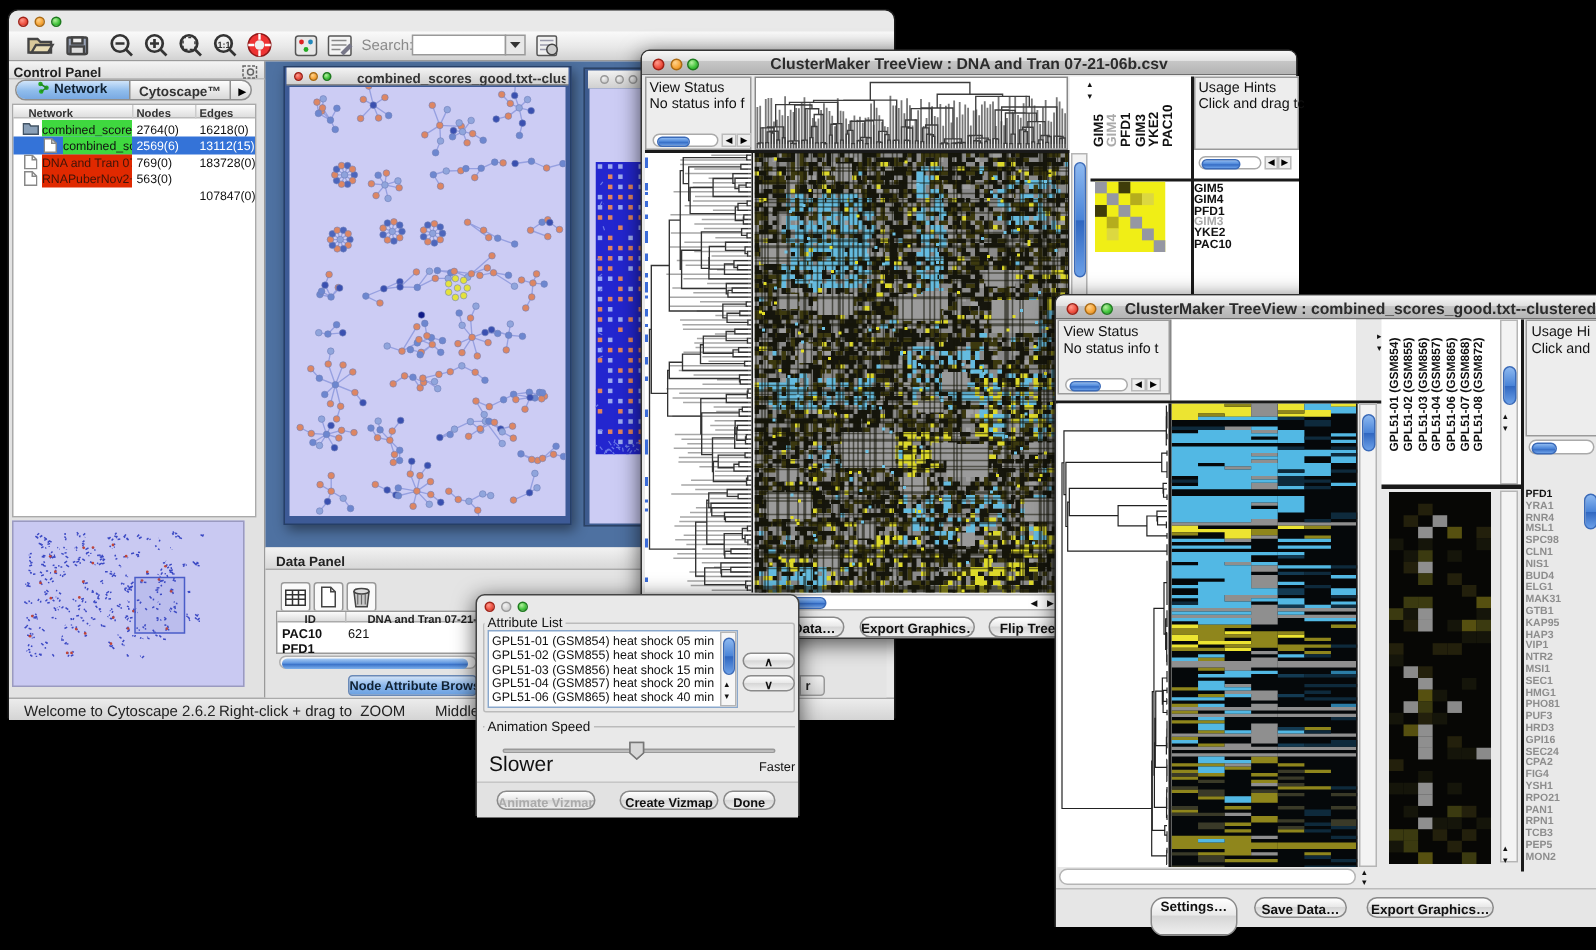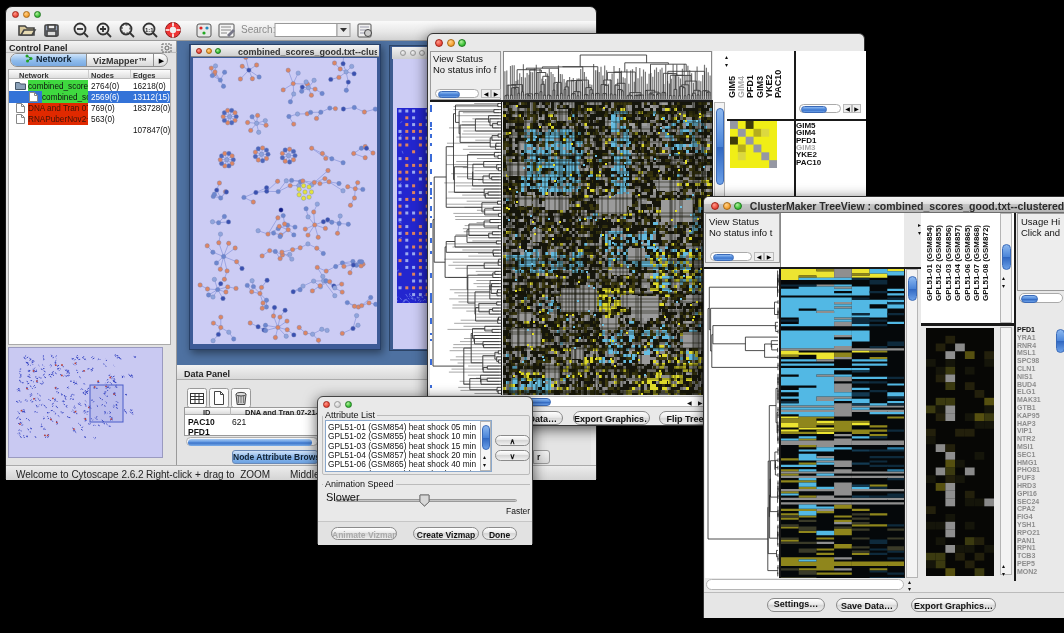--- a/index.html
+++ b/index.html
@@ -81,21 +81,21 @@
 <rect x="1" y="1" width="9" height="8" fill="none" stroke="#666" stroke-dasharray="2 1"></rect>
       <circle cx="6" cy="5" r="2" fill="none" stroke="#666"></circle>
     </svg>
     <div class="abs" style="left:4px;top:46px;width:158px;height:14px;background:linear-gradient(#fdfdfd,#d9d9d9);border:1px solid #8e8e8e;border-radius:7px;overflow:hidden">
       <div class="abs" style="left:0;top:0;width:76px;height:100%;background:linear-gradient(#cfe4fa,#8fbcec 55%,#79a9e2);border-right:1px solid #8e8e8e;text-align:center;font-size:9px;font-weight:bold;color:#123"><svg width="8" height="9" style="vertical-align:-1px">
           <circle cx="2" cy="2" r="1.5" fill="#2a2"></circle>
           <circle cx="6" cy="4.5" r="1.5" fill="#2a2"></circle>
           <circle cx="2.5" cy="7" r="1.5" fill="#2a2"></circle>
           <path d="M2 2L6 4.5L2.5 7" stroke="#282" fill="none"></path>
         </svg> Network</div>
-      <div class="abs" style="left:76px;top:0;width:66px;height:100%;text-align:center;font-size:9px;font-weight:bold;color:#333;padding-top:2px">VizMapper™</div>
+      <div class="abs" style="left:76px;top:0;width:66px;height:100%;text-align:center;font-size:9px;font-weight:bold;color:#333;padding-top:2px">Cytoscape™</div>
       <div class="abs" style="left:142px;top:0;width:16px;height:100%;border-left:1px solid #8e8e8e;text-align:center;font-size:7px;padding-top:3px">▶</div>
     </div>
     <div class="abs" style="left:2px;top:62px;width:163px;height:276px;background:#fff;border:1px solid #aaa">
       <div class="abs" style="left:0;top:0;width:100%;height:9px;background:linear-gradient(#fcfcfc,#dedede);border-bottom:1px solid #bbb;font-size:7.5px;font-weight:bold;color:#333">
         <span class="abs" style="left:10px;top:0.5px">Network</span>
         <span class="abs" style="left:82px;top:0.5px">Nodes</span>
         <span class="abs" style="left:124px;top:0.5px">Edges</span>
         <div class="abs" style="left:79px;top:0;width:1px;height:9px;background:#ccc"></div>
         <div class="abs" style="left:121px;top:0;width:1px;height:9px;background:#ccc"></div>
       </div>
@@ -648,20 +648,23 @@
         <div class="abs" style="left:47px;top:27px;font-size:8.5px;color:#111">790</div>
       </div>
       <div class="abs" style="left:9px;top:72px;width:132px;height:9px;background:#f6f6f6;border:1px solid #b0b0b0;border-radius:5px">
         <div class="abs" style="left:1px;top:0.5px;width:124px;height:7px;border-radius:4px;background:linear-gradient(#a8ccf4,#5e95e0 45%,#3a72c8 55%,#7db0ec)"></div>
       </div>
       <div class="abs" style="left:55px;top:85px;width:86px;height:14px;background:linear-gradient(#cfe2f8,#8cb8ec 50%,#6ca2e2);border:1px solid #6a8ab8;border-radius:3px;font-size:8.5px;font-weight:bold;color:#123;text-align:center;padding-top:1px;white-space:nowrap;overflow:hidden">Node Attribute Browser</div>
       <div class="abs" style="left:356px;top:85px;width:17px;height:14px;background:linear-gradient(#f2f2f2,#d8d8d8);border:1px solid #999;border-radius:0 3px 3px 0;font-size:8.5px;font-weight:bold;color:#222;padding:1px 0 0 3px">r</div>
     </div>
   </div>
 <div class="win" style="left:427px;top:33px;width:438px;height:393px;border-radius:6px 6px 0 0;border-color:#333">
+    <div class="tbar" style="height:16px;border-radius:5px 5px 0 0">
+      <div class="tt" style="top:2.5px;font-size:10.5px">ClusterMaker TreeView : DNA and Tran 07-21-06b.csv</div>
+    </div>
     <div class="lt r" style="left:7px;top:4.5px;width:8px;height:8px"></div>
     <div class="lt o" style="left:18.6px;top:4.5px;width:8px;height:8px"></div>
     <div class="lt g" style="left:30.2px;top:4.5px;width:8px;height:8px"></div>
     <div class="box" style="left:2px;top:17px;width:71px;height:49px">
       <div class="abs" style="left:2px;top:1px;font-size:9.5px;color:#111">View Status</div>
       <div class="abs" style="left:2px;top:12px;font-size:9.5px;color:#111;white-space:nowrap">No status info f</div>
       <div class="sldr" style="left:4px;top:37px;width:44px;height:9px">
         <div class="sth" style="left:2px;top:0.5px;width:22px;height:7.5px"></div>
       </div>
       <div class="abs" style="left:50px;top:37px;width:10px;height:9px;border:1px solid #bbb;background:#eee;font-size:6px;text-align:center;line-height:8px">◀</div>
@@ -748,20 +751,24 @@
         <rect x="31.32" y="7.83" width="7.9" height="7.9" fill="#dcd840"></rect>
         <rect x="7.83" y="31.32" width="7.9" height="7.9" fill="#dcd840"></rect>
       </svg></div>
     <div class="abs" style="left:368px;top:87px;font-size:8px;font-weight:bold;color:#111">GIM5</div>
     <div class="abs" style="left:368px;top:94.3px;font-size:8px;font-weight:bold;color:#111">GIM4</div>
     <div class="abs" style="left:368px;top:101.6px;font-size:8px;font-weight:bold;color:#111">PFD1</div>
     <div class="abs" style="left:368px;top:108.9px;font-size:8px;font-weight:bold;color:#aaa">GIM3</div>
     <div class="abs" style="left:368px;top:116.2px;font-size:8px;font-weight:bold;color:#111">YKE2</div>
     <div class="abs" style="left:368px;top:123.5px;font-size:8px;font-weight:bold;color:#111">PAC10</div>
     <div class="blkline" style="left:366px;top:17px;width:1.5px;height:146px"></div>
+    <div class="box" style="left:368px;top:17px;width:70px;height:49px">
+      <div class="abs" style="left:2px;top:1px;font-size:9.5px;color:#111">Usage Hints</div>
+      <div class="abs" style="left:2px;top:12px;font-size:9.5px;color:#111;white-space:nowrap">Click and drag tc</div>
+    </div>
     <div class="sldr" style="left:371px;top:70px;width:42px;height:9px">
       <div class="sth" style="left:1px;top:0.5px;width:26px;height:7.5px"></div>
     </div>
     <div class="abs" style="left:415px;top:70px;width:9px;height:9px;border:1px solid #bbb;background:#eee;font-size:6px;text-align:center;line-height:8px">◀</div>
     <div class="abs" style="left:424px;top:70px;width:9px;height:9px;border:1px solid #bbb;background:#eee;font-size:6px;text-align:center;line-height:8px">▶</div>
     <div class="abs" style="left:76px;top:362px;width:208px;height:11px;background:#fff;border:1px solid #b5b5b5;border-radius:6px">
       <div class="sth" style="left:2px;top:1px;width:44px;height:8px"></div>
       <span class="arr" style="left:182px;top:2.5px">◀</span>
       <span class="arr" style="left:193px;top:2.5px">▶</span>
     </div>
@@ -942,21 +949,21 @@
     <div class="abs" style="left:313px;top:324px;font-size:7px;font-weight:bold;color:#8d8d8d">YSH1</div>
     <div class="abs" style="left:313px;top:331.8px;font-size:7px;font-weight:bold;color:#8d8d8d">RPO21</div>
     <div class="abs" style="left:313px;top:339.6px;font-size:7px;font-weight:bold;color:#8d8d8d">PAN1</div>
     <div class="abs" style="left:313px;top:347.4px;font-size:7px;font-weight:bold;color:#8d8d8d">RPN1</div>
     <div class="abs" style="left:313px;top:355.2px;font-size:7px;font-weight:bold;color:#8d8d8d">TCB3</div>
     <div class="abs" style="left:313px;top:363px;font-size:7px;font-weight:bold;color:#8d8d8d">PEP5</div>
     <div class="abs" style="left:313px;top:370.8px;font-size:7px;font-weight:bold;color:#8d8d8d">MON2</div>
     <div class="sth" style="left:352px;top:132px;width:9px;height:24px;border-radius:4.5px"></div>
     <div class="abs" style="left:2px;top:382px;width:198px;height:11px;background:#fff;border:1px solid #b5b5b5;border-radius:6px"></div>
     <div class="abs" style="left:0;top:395px;width:100%;height:26px;background:#e6e6e6;border-top:1px solid #bbb"></div>
-    <div class="pill t9" style="left:63px;top:401px;width:58px;height:14px;padding-top:0">Settings…</div>
+    <div class="pill t9" style="left:63px;top:401px;width:58px;height:26px;padding-top:0">Settings…</div>
     <div class="pill t9" style="left:132px;top:401px;width:62px;height:14px;padding-top:2px">Save Data…</div>
     <div class="pill t9" style="left:207px;top:401px;width:85px;height:14px;padding-top:2px">Export Graphics…</div>
   </div>
 <div class="win" style="left:317px;top:396px;width:216px;height:148px;border-radius:6px 6px 0 0;border-color:#444">
     <div class="lt r" style="left:5px;top:4px;width:7.2px;height:7.2px"></div>
     <div class="lt d" style="left:15.8px;top:4px;width:7.2px;height:7.2px"></div>
     <div class="lt g" style="left:26.6px;top:4px;width:7.2px;height:7.2px"></div>
     <div class="abs" style="left:4px;top:18px;width:208px;height:60px;border:1px solid #bbb;border-radius:2px"></div>
     <div class="abs" style="left:5px;top:13px;background:#e9e9e9;font-size:9px;color:#111;padding:0 2px">Attribute List</div>
     <div class="abs" style="left:7px;top:23px;width:167px;height:52px;background:#fff;border:1px solid #8aa8cc;overflow:hidden">
@@ -973,18 +980,18 @@
     <div class="arr" style="left:165px;top:65px">▾</div>
     <div class="pill" style="left:177px;top:38px;width:35px;height:11px;font-size:8px;padding-top:1px">∧</div>
     <div class="pill" style="left:177px;top:53px;width:35px;height:11px;font-size:8px;padding-top:1px">∨</div>
     <div class="abs" style="left:4px;top:87px;width:208px;height:34px;border-top:1px solid #bbb"></div>
     <div class="abs" style="left:5px;top:82px;background:#e9e9e9;font-size:9px;color:#111;padding:0 2px">Animation Speed</div>
     <div class="abs" style="left:17px;top:102px;width:182px;height:3px;background:linear-gradient(#aaa,#ddd);border:1px solid #999;border-radius:2px"></div>
     <svg class="abs" style="left:101px;top:97px" width="11" height="13">
       <path d="M1 1h9v7l-4.5 4L1 8z" fill="linear-gradient(#eee,#bbb)" fill-opacity="1" stroke="#777"></path>
       <path d="M1 1h9v7l-4.5 4L1 8z" fill="#d8d8d8" stroke="#777"></path>
     </svg>
-    <div class="abs" style="left:8px;top:94px;font-size:11px;color:#111">Slower</div>
+    <div class="abs" style="left:8px;top:104px;font-size:14px;color:#111">Slower</div>
     <div class="abs" style="left:188px;top:109px;font-size:8.5px;color:#111">Faster</div>
     <div class="abs" style="left:0;top:124px;width:100%;height:24px;background:#e2e2e2;border-top:1px solid #c6c6c6"></div>
     <div class="pill" style="left:13px;top:130px;width:66px;height:13px;font-size:8.5px;color:#aaa;padding-top:1.5px">Animate Vizmap</div>
     <div class="pill" style="left:95px;top:130px;width:66px;height:13px;font-size:8.5px;padding-top:1.5px">Create Vizmap</div>
     <div class="pill" style="left:164px;top:130px;width:35px;height:13px;font-size:8.5px;padding-top:1.5px">Done</div>
   </div>
 </body></html>

